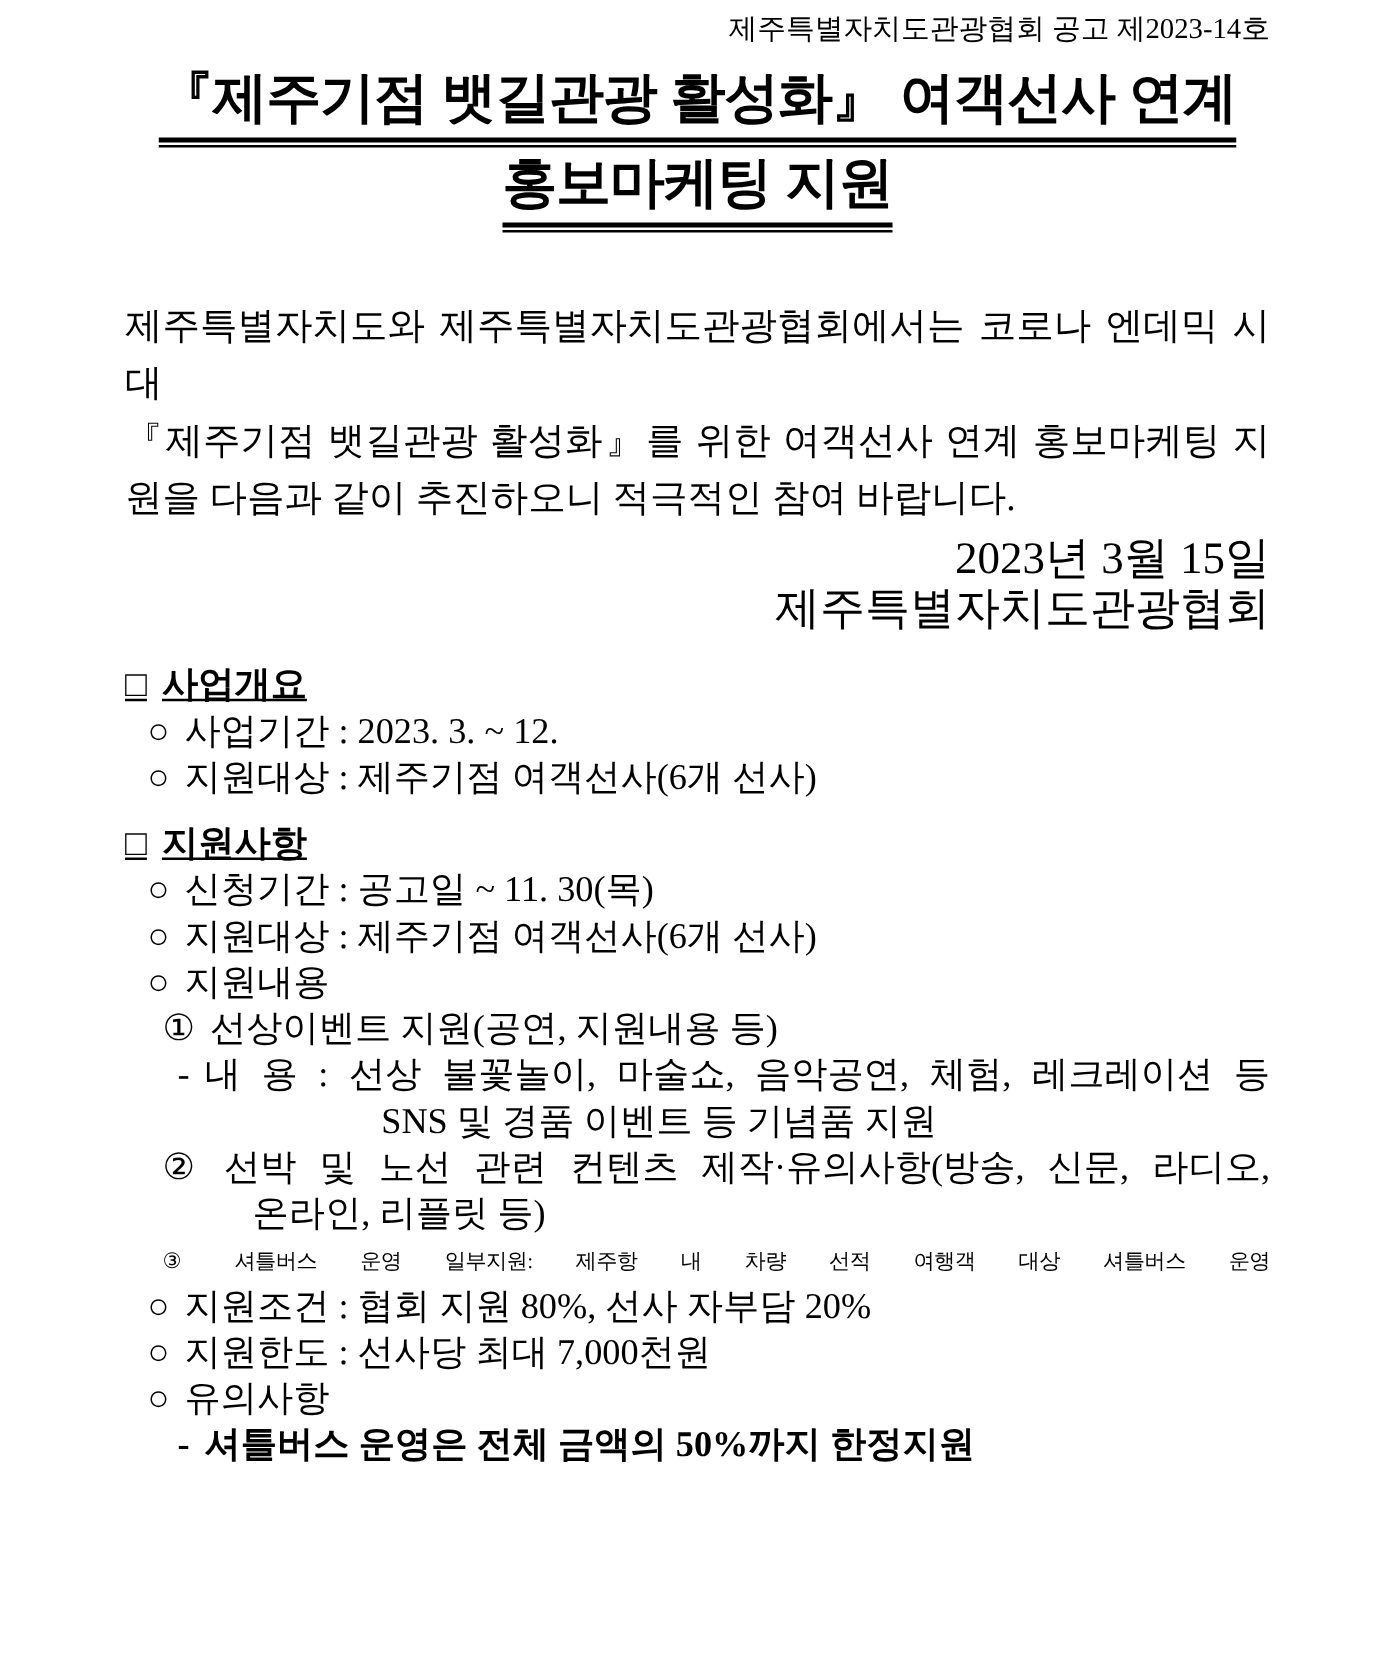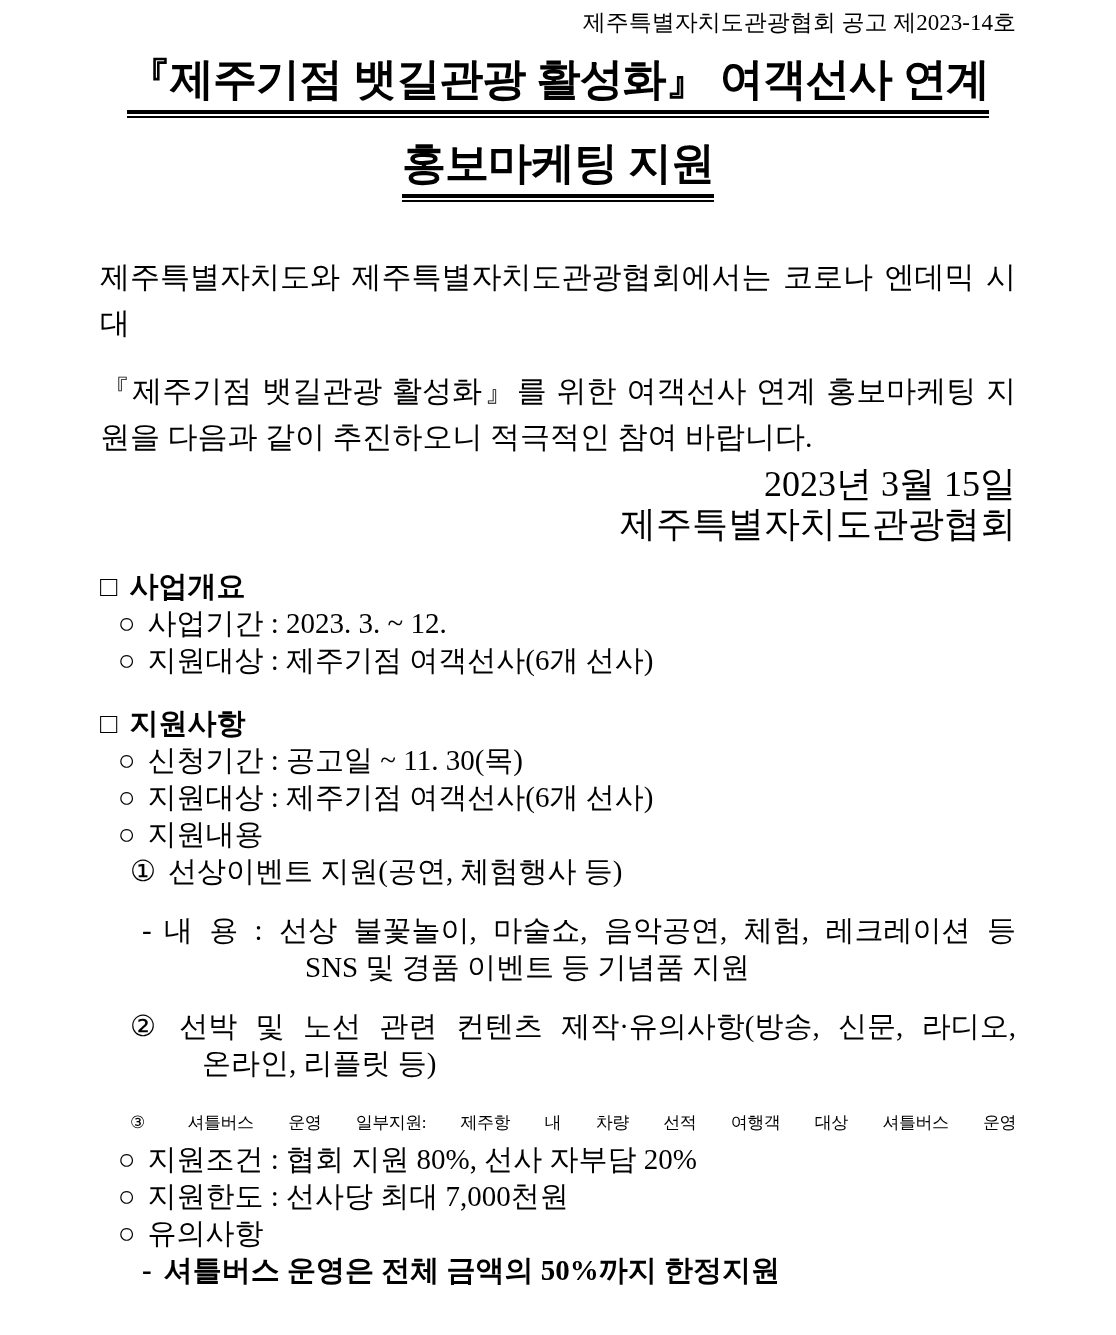--- a/index.html
+++ b/index.html
@@ -20,37 +20,37 @@
   }
   .title {
     margin-top: 16px;
     text-align: center;
     font-family: "Liberation Sans", "DejaVu Sans", sans-serif;
     font-weight: 700;
     font-size: 44px;
     letter-spacing: -1px;
   }
   .t-line { line-height: 50px; text-decoration: underline; }
-  .t-line + .t-line { margin-top: 20px; }
+  .t-line + .t-line { margin-top: 4px; }
   .u-outer { display: inline-block; border-bottom: 2px solid #000; padding-bottom: 2px; }
   .u-inner { display: inline-block; border-bottom: 4px solid #000; padding-bottom: 6px; }
   .intro {
     margin-top: 52px;
     font-size: 30px; line-height: 46px;
   }
   .date-block {
     margin-top: 4px;
     font-size: 36px; line-height: 40px;
     text-align: right;
   }
   .doc-body { margin-top: 24px; font-size: 29px; }
   .ln { line-height: 37px; }
-  .jf { text-align: justify; text-align-last: justify; margin-top: 22px; }
-  .sec { font-weight: 700; }
-  .sec2 { margin-top: 26px; }
+  .jf { text-align: justify; text-align-last: justify; }
+  .sec { font-weight: 700; text-decoration: underline; }
+  .sec2 { margin-top: 16px; }
   .mk { margin-right: 12px; }
   .lv1 { padding-left: 18px; }
   .lv2 { padding-left: 30px; }
   .lv3 { padding-left: 42px; }
   .c-sns { padding-left: 205px; }
   .c-online { padding-left: 102px; }
   .bold { font-weight: 700; }
   .condensed { font-size: 17px; letter-spacing: -0.5px; }
 </style>
 </head>
@@ -98,21 +98,21 @@
     <div class="ln lv1">
       <span class="mk">○</span><span>신청기간 : 공고일 ~ 11. 30(목)</span>
     </div>
     <div class="ln lv1">
       <span class="mk">○</span><span>지원대상 : 제주기점 여객선사(6개 선사)</span>
     </div>
     <div class="ln lv1">
       <span class="mk">○</span><span>지원내용</span>
     </div>
     <div class="ln lv2">
-      <span class="mk">①</span><span>선상이벤트 지원(공연, 체험행사 등)</span>
+      <span class="mk">①</span><span>선상이벤트 지원(공연, 지원내용 등)</span>
     </div>
     <div class="ln lv3 jf">
       <span class="mk">-</span><span>내 용 : 선상 불꽃놀이, 마술쇼, 음악공연, 체험, 레크레이션 등</span>
     </div>
     <div class="ln c-sns">SNS 및 경품 이벤트 등 기념품 지원</div>
     <div class="ln lv2 jf">
       <span class="mk">②</span><span>선박 및 노선 관련 컨텐츠 제작·유의사항(방송, 신문, 라디오,</span>
     </div>
     <div class="ln c-online">온라인, 리플릿 등)</div>
     <div class="ln lv2 condensed jf">

